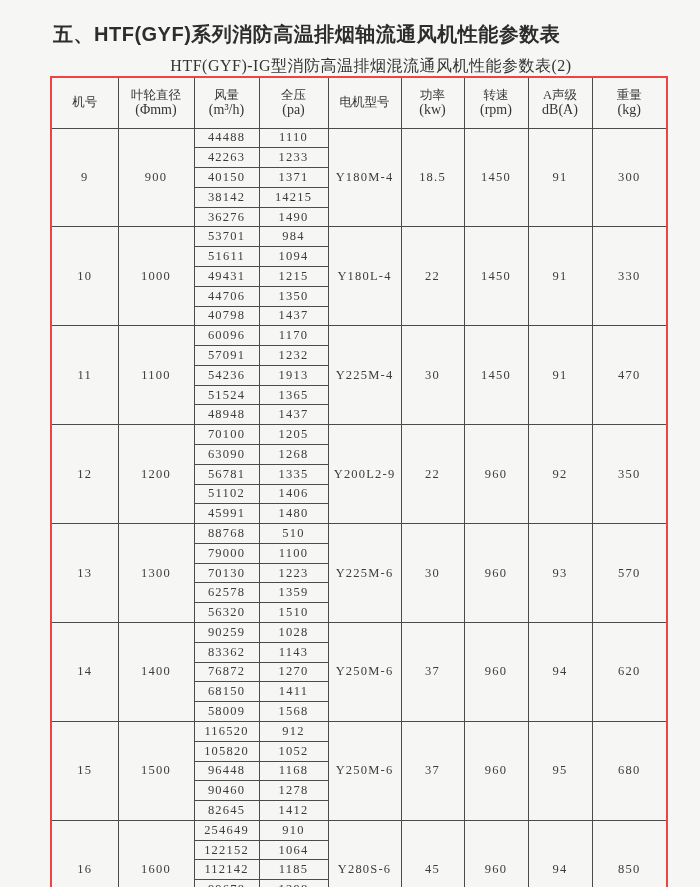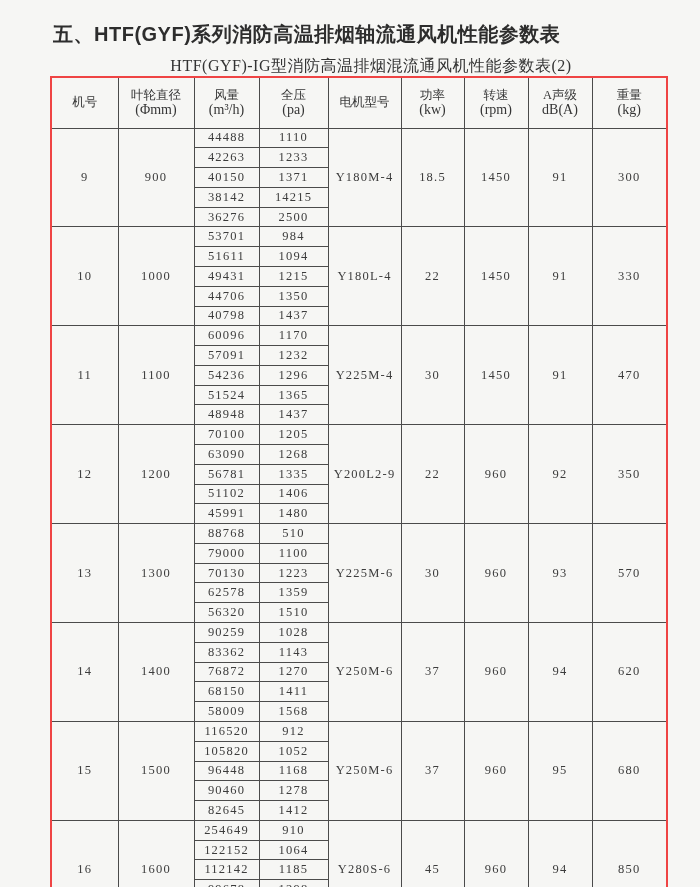--- a/index.html
+++ b/index.html
@@ -150,21 +150,21 @@
         <tr>
           <td>40150</td>
           <td>1371</td>
         </tr>
         <tr>
           <td>38142</td>
           <td>14215</td>
         </tr>
         <tr>
           <td>36276</td>
-          <td>2500</td>
+          <td>1490</td>
         </tr>
         <tr>
           <td rowspan="5">10</td>
           <td rowspan="5">1000</td>
           <td>53701</td>
           <td>984</td>
           <td rowspan="5">Y180L-4</td>
           <td rowspan="5">22</td>
           <td rowspan="5">1450</td>
           <td rowspan="5">91</td>
@@ -196,21 +196,21 @@
           <td rowspan="5">1450</td>
           <td rowspan="5">91</td>
           <td rowspan="5">470</td>
         </tr>
         <tr>
           <td>57091</td>
           <td>1232</td>
         </tr>
         <tr>
           <td>54236</td>
-          <td>1296</td>
+          <td>1913</td>
         </tr>
         <tr>
           <td>51524</td>
           <td>1365</td>
         </tr>
         <tr>
           <td>48948</td>
           <td>1437</td>
         </tr>
         <tr>

